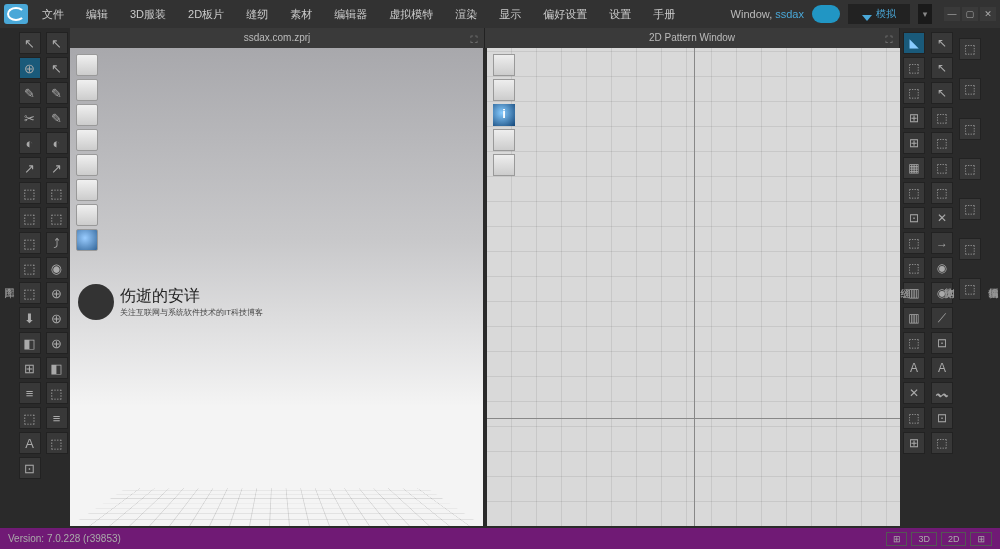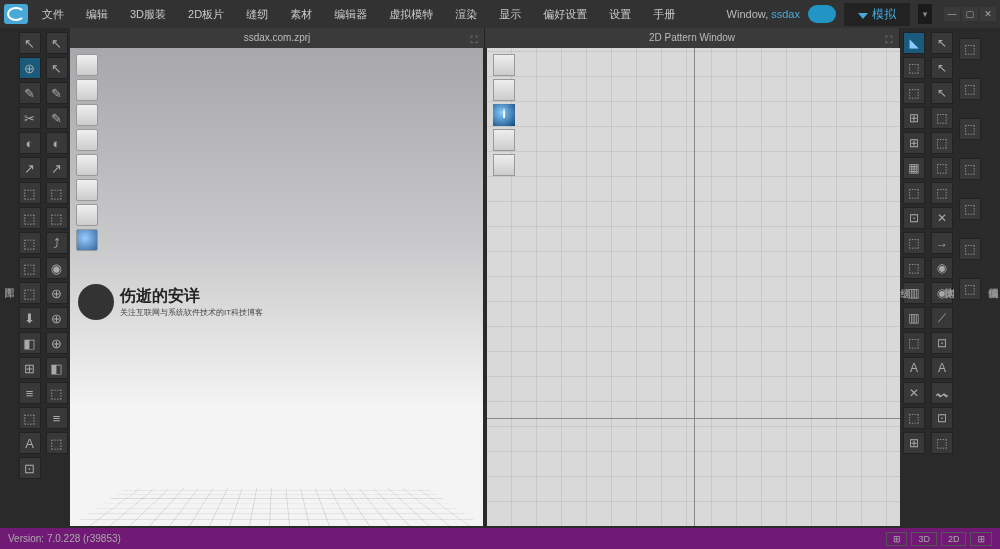--- a/index.html
+++ b/index.html
@@ -6,21 +6,21 @@
 body{width:1000px;height:549px;background:#1e1e1e;overflow:hidden;position:relative}
 .menubar{height:28px;background:#323232;display:flex;align-items:center;padding:0 4px;color:#ccc;font-size:11px}
 .logo{width:24px;height:20px;background:#4aa8d8;border-radius:3px;margin-right:6px;position:relative}
 .logo::after{content:"";position:absolute;inset:3px;border:2px solid #fff;border-radius:50%;border-right-color:transparent}
 .menu-items{display:flex;gap:6px}
 .menu-items span{padding:4px 8px;cursor:pointer}
 .menu-right{margin-left:auto;display:flex;align-items:center;gap:8px;font-size:11px}
 .hello{color:#bbb}
 .user{color:#4aa8d8}
 .cloud{width:28px;height:18px;background:#2196c4;border-radius:10px;position:relative}
-.sim-btn{background:#222;padding:3px 14px;color:#4aa8d8;font-size:12px;display:flex;align-items:center;gap:4px}
+.sim-btn{background:#222;padding:3px 14px;color:#4aa8d8;font-size:10px;display:flex;align-items:flex-end;gap:4px}
 .sim-btn::before{content:"";width:10px;height:10px;background:#4aa8d8;clip-path:polygon(50% 100%,0 40%,100% 40%)}
 .dd{width:14px;height:20px;background:#1a1a1a;color:#888;text-align:center;font-size:9px;line-height:20px}
 .winbtns{display:flex;gap:2px;margin-left:4px}
 .winbtns span{width:16px;height:14px;background:#3a3a3a;color:#aaa;font-size:9px;text-align:center;line-height:14px}
 .main{display:flex;height:500px}
 .vstrip{width:16px;background:#2a2a2a;display:flex;flex-direction:column;align-items:center;padding-top:4px;gap:30px;color:#999;font-size:10px;writing-mode:vertical-rl}
 .toolcol{width:27px;background:#2a2a2a;display:flex;flex-direction:column;align-items:center;padding-top:4px;gap:3px}
 .tbtn{width:22px;height:22px;background:#383838;border:1px solid #222;color:#aaa;display:flex;align-items:center;justify-content:center;font-size:13px;cursor:pointer}
 .tbtn.active{background:#1a5a7a}
 .workarea{flex:1;display:flex;flex-direction:column}
@@ -30,21 +30,21 @@
 .panels{flex:1;display:flex;gap:4px;background:#2a2a2a;padding:0 0 2px}
 .panel3d{flex:1;background:linear-gradient(#a8a8ac 0%,#c8c8ca 40%,#f4f4f4 75%);position:relative;overflow:hidden}
 .floor{position:absolute;bottom:0;left:0;right:0;height:90px;background:repeating-linear-gradient(90deg,transparent 0 19px,rgba(0,0,0,.12)19px 20px),repeating-linear-gradient(0deg,transparent 0 11px,rgba(0,0,0,.12)11px 12px);transform:perspective(200px) rotateX(55deg);transform-origin:bottom}
 .vp-icons{position:absolute;left:6px;top:6px;display:flex;flex-direction:column;gap:3px}
 .vp-icons .ic{width:22px;height:22px;background:linear-gradient(#f0f0f0,#ccc);border:1px solid #999;border-radius:2px}
 .ic.globe{background:radial-gradient(circle at 40% 40%,#9cf,#369)}
 .ic.info{background:radial-gradient(circle at 40% 40%,#8cf,#147);color:#fff;text-align:center;font-weight:bold;line-height:20px;font-size:13px}
 .watermark{position:absolute;left:8px;top:236px;display:flex;align-items:center;gap:6px}
 .wm-logo{width:36px;height:36px;background:#333;border-radius:50%;position:relative}
 .wm-text{color:#222}
-.wm-text .t1{font-size:16px;font-weight:bold}
+.wm-text .t1{font-size:16px;font-weight:normal}
 .wm-text .t2{font-size:8px;color:#444}
 .panel2d{flex:1;position:relative;background:#d9d9d9;background-image:repeating-linear-gradient(0deg,transparent 0 24px,rgba(0,0,0,.08)24px 25px),repeating-linear-gradient(90deg,transparent 0 24px,rgba(0,0,0,.08)24px 25px)}
 .panel2d::before,.panel2d::after{content:"";position:absolute;background:#888}
 .panel2d::before{left:50%;top:0;bottom:0;width:1px}
 .panel2d::after{top:370px;left:0;right:0;height:1px}
 .vp2-icons{position:absolute;left:6px;top:6px;display:flex;flex-direction:column;gap:3px}
 .rtoolcol{width:28px;background:#2a2a2a;display:flex;flex-direction:column;align-items:center;padding-top:4px;gap:3px}
 .rbtn{width:22px;height:22px;background:#383838;border:1px solid #222;color:#aaa;display:flex;align-items:center;justify-content:center;font-size:12px;cursor:pointer}
 .rbtn.blue{background:#1a5a7a;color:#8cf}
 .statusbar{position:absolute;bottom:0;left:0;right:0;height:21px;background:#701a75;color:#aaa;font-size:10px;display:flex;align-items:center;padding:0 8px}

